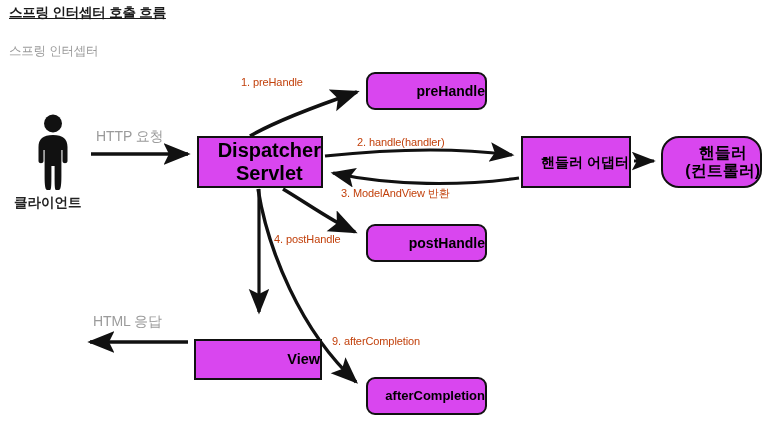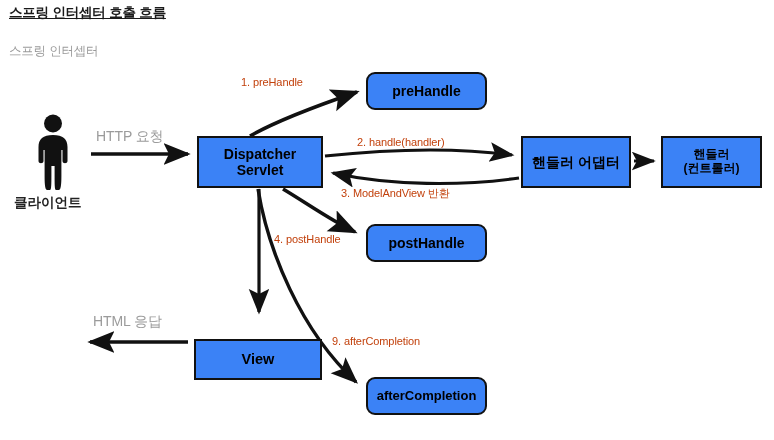--- a/index.html
+++ b/index.html
@@ -47,60 +47,60 @@
     position: absolute;
     left: 0;
     top: 0;
     width: 774px;
     height: 440px;
   }
   
   .node {
     position: absolute;
     box-sizing: border-box;
-    background: #3b82f6;
+    background: #d946ef;
     display: flex;
     align-items: center;
-    justify-content: center;
+    justify-content: flex-end;
     text-align: center;
     color: #000000;
     line-height: 1.15;
   }
   .node-rect {
     border: 2.5px solid #111111;
   }
   .node-round {
     border: 2.5px solid #111111;
     border-radius: 9px;
   }
   .node-bold { font-weight: bold; }
   
   #node-dispatcher {
     left: 197px; top: 136px; width: 126px; height: 52px;
-    font-size: 14px; font-weight: bold;
+    font-size: 20px; font-weight: bold;
   }
   #node-prehandle {
     left: 366px; top: 72px; width: 121px; height: 38px;
     font-size: 14px;
   }
   #node-posthandle {
     left: 366px; top: 224px; width: 121px; height: 38px;
     font-size: 14px;
   }
   #node-aftercompletion {
     left: 366px; top: 377px; width: 121px; height: 38px;
     font-size: 13px;
   }
   #node-adapter {
     left: 521px; top: 136px; width: 110px; height: 52px;
     font-size: 14px; font-weight: bold;
   }
   #node-handler {
     left: 661px; top: 136px; width: 101px; height: 52px;
-    font-size: 12px; font-weight: bold;
+    font-size: 16px; font-weight: bold; border-radius: 18px;
   }
   #node-view {
     left: 194px; top: 321px; width: 128px; height: 41px;
     font-size: 14.5px; font-weight: bold; margin-top: 18px;
   }
   
   .elabel {
     position: absolute;
     color: #c2410c;
     font-size: 11px;

